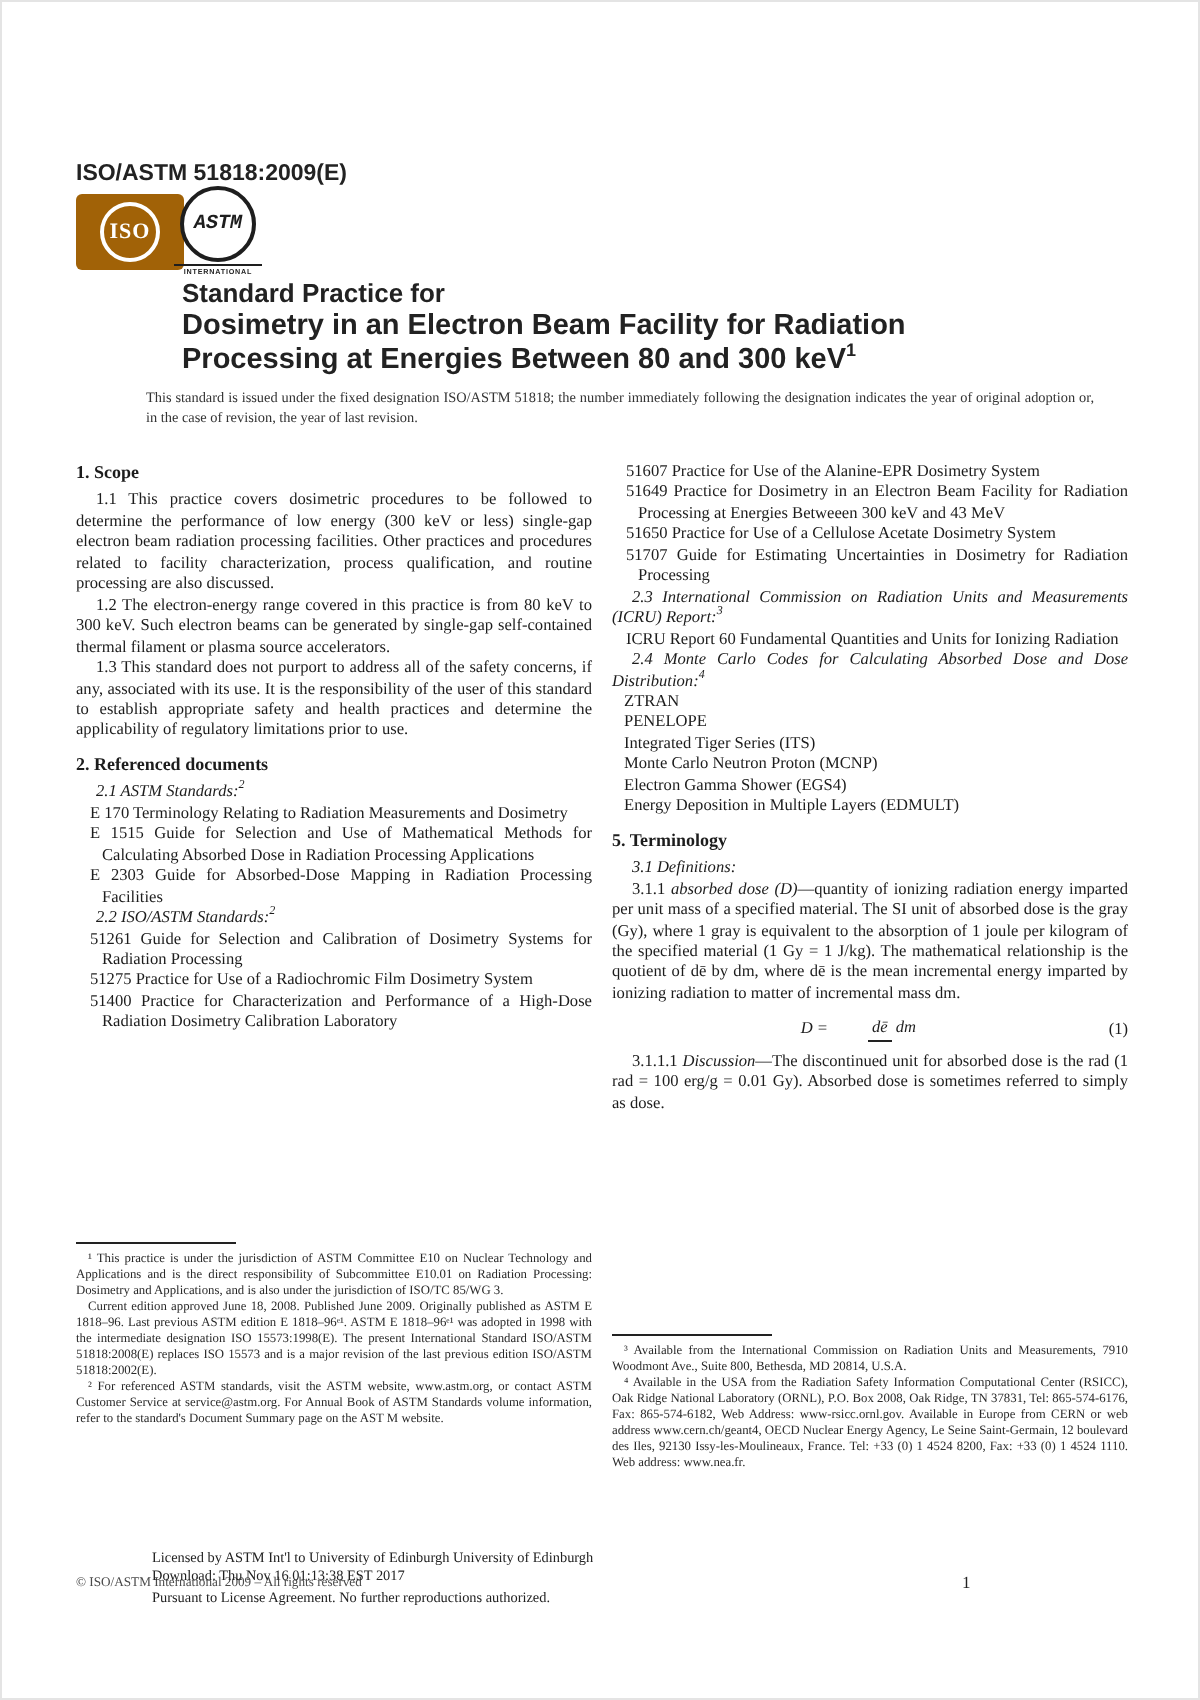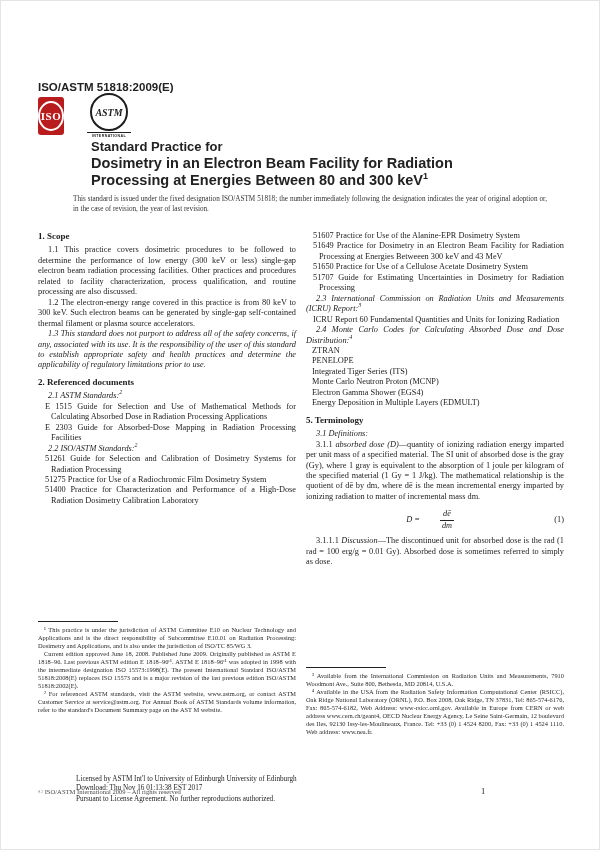--- a/index.html
+++ b/index.html
@@ -9,63 +9,63 @@
     font-family:"Liberation Serif", serif; color:#1c1c1c; overflow:hidden;
     border:1px solid #e4e4e4;
   }
   
   .designation {
     position:absolute; left:37px; top:80px;
     font-family:"Liberation Sans", sans-serif; font-weight:bold; font-size:11.5px; color:#222;
   }
   
   .iso-logo {
-    position:absolute; left:37px; top:96px; width:26px; height:38px;
-    background:#b91c1c; border-radius:3px; display:flex; align-items:center; justify-content:center;
+    position:absolute; left:37px; top:96px; width:54px; height:38px;
+    background:#a16207; border-radius:3px; display:flex; align-items:center; justify-content:center;
   }
   .iso-inner {
     width:30px; height:30px; border:2px solid #fff; border-radius:50%;
     display:flex; align-items:center; justify-content:center;
     font-family:"Liberation Serif", serif; font-weight:bold; font-size:11px; color:#fff; letter-spacing:0.5px;
   }
   .astm-logo { position:absolute; left:86px; top:92px; width:44px; text-align:center; }
   .astm-circle {
     width:38px; height:38px; margin:0 auto; border:2.5px solid #1e1e1e; border-radius:50%;
     display:flex; align-items:center; justify-content:center;
-    font-family:Liberation Serif, serif; font-weight:bold; font-style:italic; font-size:10px; color:#1e1e1e;
+    font-family:Liberation Mono, monospace; font-weight:bold; font-style:italic; font-size:10px; color:#1e1e1e;
   }
   .astm-sub {
     margin-top:1px; font-family:"Liberation Sans", sans-serif; font-weight:bold; font-size:3.6px;
     color:#1e1e1e; letter-spacing:0.4px; border-top:1.5px solid #1e1e1e; padding-top:1px;
   }
   
   .title-block { position:absolute; left:90px; top:138px; width:470px; font-family:"Liberation Sans", sans-serif; color:#222; }
   .title-kicker { font-weight:bold; font-size:13px; line-height:16px; }
   .title-main  { font-weight:bold; font-size:14.5px; line-height:17px; }
   .title-main sup { font-size:9px; }
   .issuance {
     position:absolute; left:72px; top:194px; width:474px;
     font-size:7.2px; line-height:9.5px; color:#333; text-align:justify;
   }
   
   .columns { position:absolute; left:37px; top:230px; width:526px; display:flex; gap:10px; }
   .col { width:258px; font-size:8.3px; line-height:10.45px; text-align:justify; color:#1c1c1c; }
   .sec-heading { font-weight:bold; font-size:9px; margin:6px 0 4px 0; }
   .sec-heading.first { margin-top:0; }
   .para { text-indent:10px; }
-  .para.italic { font-style:italic; }
+  .para.italic { }
   .subsec { text-indent:10px; font-style:italic; }
   .ref { padding-left:13px; text-indent:-6px; }
   .code-item { padding-left:6px; }
   .term-ital { font-style:italic; }
   sup { font-size:6px; vertical-align:super; line-height:0; }
   
   .equation { display:flex; align-items:center; margin:7px 0 5px 0; }
   .eq-body { flex:1; text-align:center; font-style:italic; font-size:8.3px; }
-  .frac { display:inline-flex; flex-direction:column; vertical-align:middle; text-align:center; margin-left:20px; }
+  .frac { display:inline-flex; flex-direction:row; vertical-align:middle; text-align:center; margin-left:20px; }
   .frac .num { border-bottom:0.9px solid #222; padding:0 2px; display:block; }
   .frac .den { padding:0 2px; display:block; }
   .eq-number { font-style:normal; font-size:8.3px; }
   
   .fn-left  { position:absolute; left:37px;  top:620px; width:258px; }
   .fn-right { position:absolute; left:305px; top:666px; width:258px; }
   .fn-rule { width:80px; border-top:1px solid #222; margin-bottom:4px; }
   .fn-para { font-size:6.4px; line-height:8px; text-align:justify; color:#2a2a2a; text-indent:6px; }
   
   .copyright {
@@ -101,20 +101,21 @@
   <div class="columns">
 
     <div class="col">
       <div class="sec-heading first">1. Scope</div>
       <p class="para">1.1 This practice covers dosimetric procedures to be followed to determine the performance of low energy (300 keV or less) single-gap electron beam radiation processing facilities. Other practices and procedures related to facility characterization, process qualification, and routine processing are also discussed.</p>
       <p class="para">1.2 The electron-energy range covered in this practice is from 80 keV to 300 keV. Such electron beams can be generated by single-gap self-contained thermal filament or plasma source accelerators.</p>
       <p class="para italic">1.3 This standard does not purport to address all of the safety concerns, if any, associated with its use. It is the responsibility of the user of this standard to establish appropriate safety and health practices and determine the applicability of regulatory limitations prior to use.</p>
 
       <div class="sec-heading">2. Referenced documents</div>
       <p class="subsec"><span>2.1 ASTM Standards:</span><sup>2</sup></p>
+      <p class="ref">E 170 Terminology Relating to Radiation Measurements and Dosimetry</p>
       <p class="ref">E 1515 Guide for Selection and Use of Mathematical Methods for Calculating Absorbed Dose in Radiation Processing Applications</p>
       <p class="ref">E 2303 Guide for Absorbed-Dose Mapping in Radiation Processing Facilities</p>
       <p class="subsec"><span>2.2 ISO/ASTM Standards:</span><sup>2</sup></p>
       <p class="ref">51261 Guide for Selection and Calibration of Dosimetry Systems for Radiation Processing</p>
       <p class="ref">51275 Practice for Use of a Radiochromic Film Dosimetry System</p>
       <p class="ref">51400 Practice for Characterization and Performance of a High-Dose Radiation Dosimetry Calibration Laboratory</p>
     </div>
 
     <div class="col">
       <p class="ref">51607 Practice for Use of the Alanine-EPR Dosimetry System</p>

